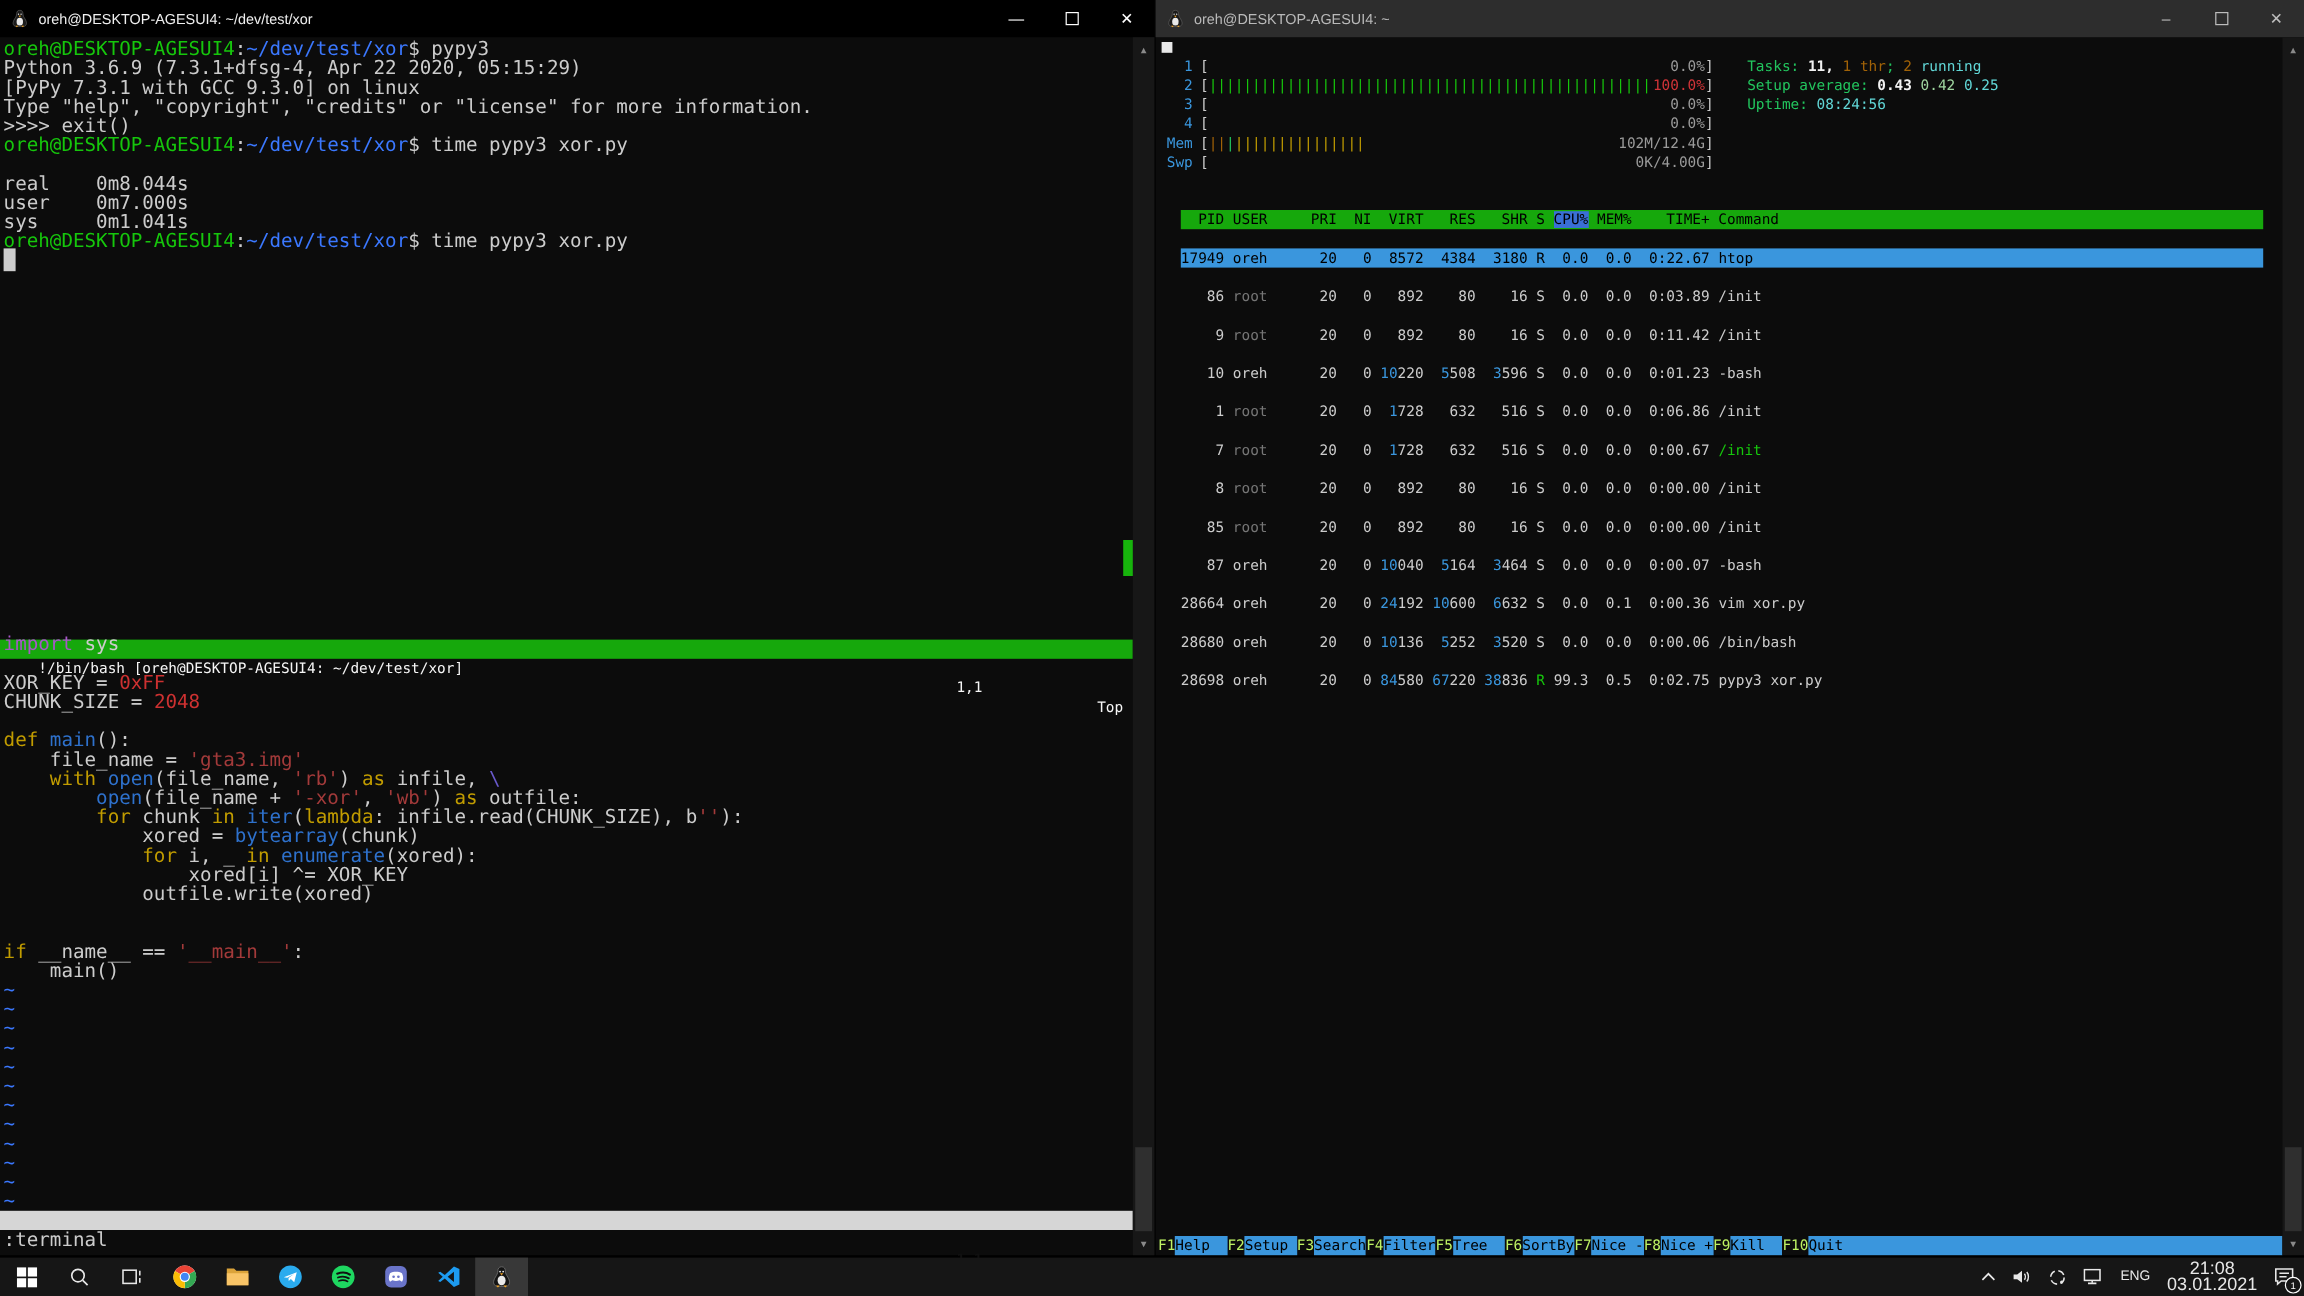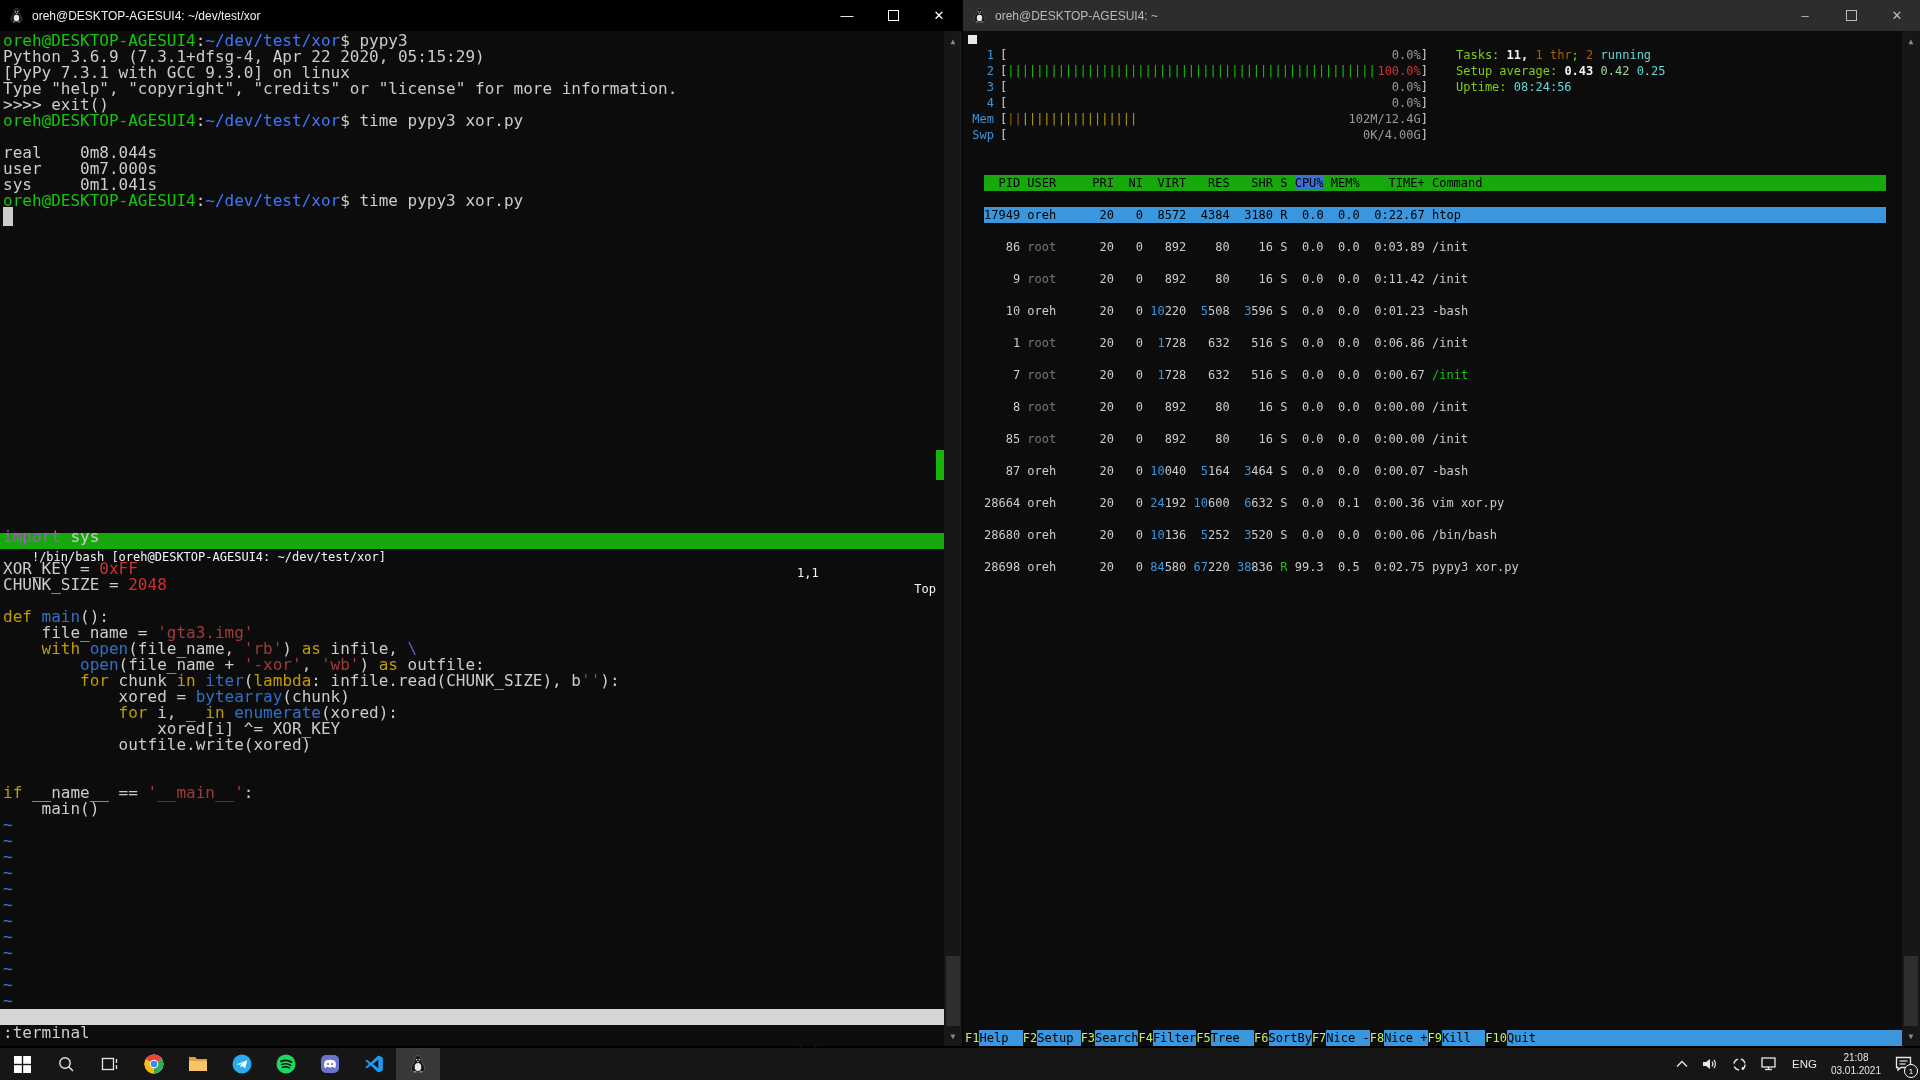--- a/index.html
+++ b/index.html
@@ -17,21 +17,21 @@
   #win-left .wbtn{color:#fff;}
   #win-right .wbtn{color:#bdbdbd;}
   .maxglyph{width:9px;height:9px;border:1px solid currentColor;display:block;}
 
   
   .tl{height:16px;line-height:16px;white-space:pre;font-size:16px;}
   .hline{height:16px;line-height:16px;white-space:pre;font-size:12px;}
   .c-g{color:#16c60c}.c-b{color:#3b78ff}.c-w{color:#cccccc}.c-wb{color:#f2f2f2;font-weight:bold}
   .c-k{color:#c19c00}.c-kp{color:#a857c8}.c-fn{color:#2e71cc}.c-s{color:#a33a3a}.c-n{color:#cd3131}
   .c-bs{color:#6a5acd}.c-cy{color:#61d6d6}.c-gn{color:#a16207}
-  .c-lb{color:#84cc16}.c-pg{color:#9fd69f}
+  .c-lb{color:#22c55e}.c-pg{color:#9fd69f}
   .c-cur{background:#cccccc;}
 
   #bash{position:absolute;top:33px;left:3px;right:18px;}
   #code{position:absolute;top:529px;left:3px;right:18px;}
   .vim-sbar{position:absolute;top:513px;left:0;width:944px;height:16px;line-height:16px;
     background:#16a80c;color:#f6f6f6;font-size:12px;white-space:pre;padding-left:3px;box-sizing:border-box;margin-top:20px;}
   .file-sbar{position:absolute;top:1009px;left:0;width:944px;height:16px;line-height:16px;
     background:#d6d6d6;color:#101010;font-size:12px;white-space:pre;padding-left:3px;box-sizing:border-box;font-weight:bold;}
   .sl-pos{position:absolute;left:797px}.sl-scroll{position:absolute;right:8px}
   #cmdline{position:absolute;top:1025px;left:3px;color:#cccccc;}
@@ -69,21 +69,21 @@
 
   
   #taskbar{position:absolute;left:0;bottom:0;width:1920px;height:32px;background:#161616;
     display:flex;align-items:flex-end;font-family:"Liberation Sans",sans-serif;color:#e8e8e8;z-index:9;}
   .tb-btn{width:44px;height:32px;display:flex;align-items:center;justify-content:center;}
   .tb-btn.active{background:#383838;}
   .tb-spacer{flex:1;}
   .tray{display:flex;align-items:center;gap:6px;padding-right:4px;}
   .tray-item{height:32px;display:flex;align-items:center;justify-content:center;padding:0 4px;}
   #lang{font-size:11.5px;}
-  #clock{text-align:center;font-size:10px;line-height:13px;}
+  #clock{text-align:center;font-size:15px;line-height:13px;}
   .ac-wrap{position:relative;}
   .ac-badge{position:absolute;right:-2px;bottom:2px;width:12px;height:12px;border-radius:50%;
     border:1px solid #fff;background:#161616;color:#fff;font-size:8px;display:flex;
     align-items:center;justify-content:center;}
 </style>
 </head>
 <body>
 
 <div class="win" id="win-left">
   <div class="titlebar">

